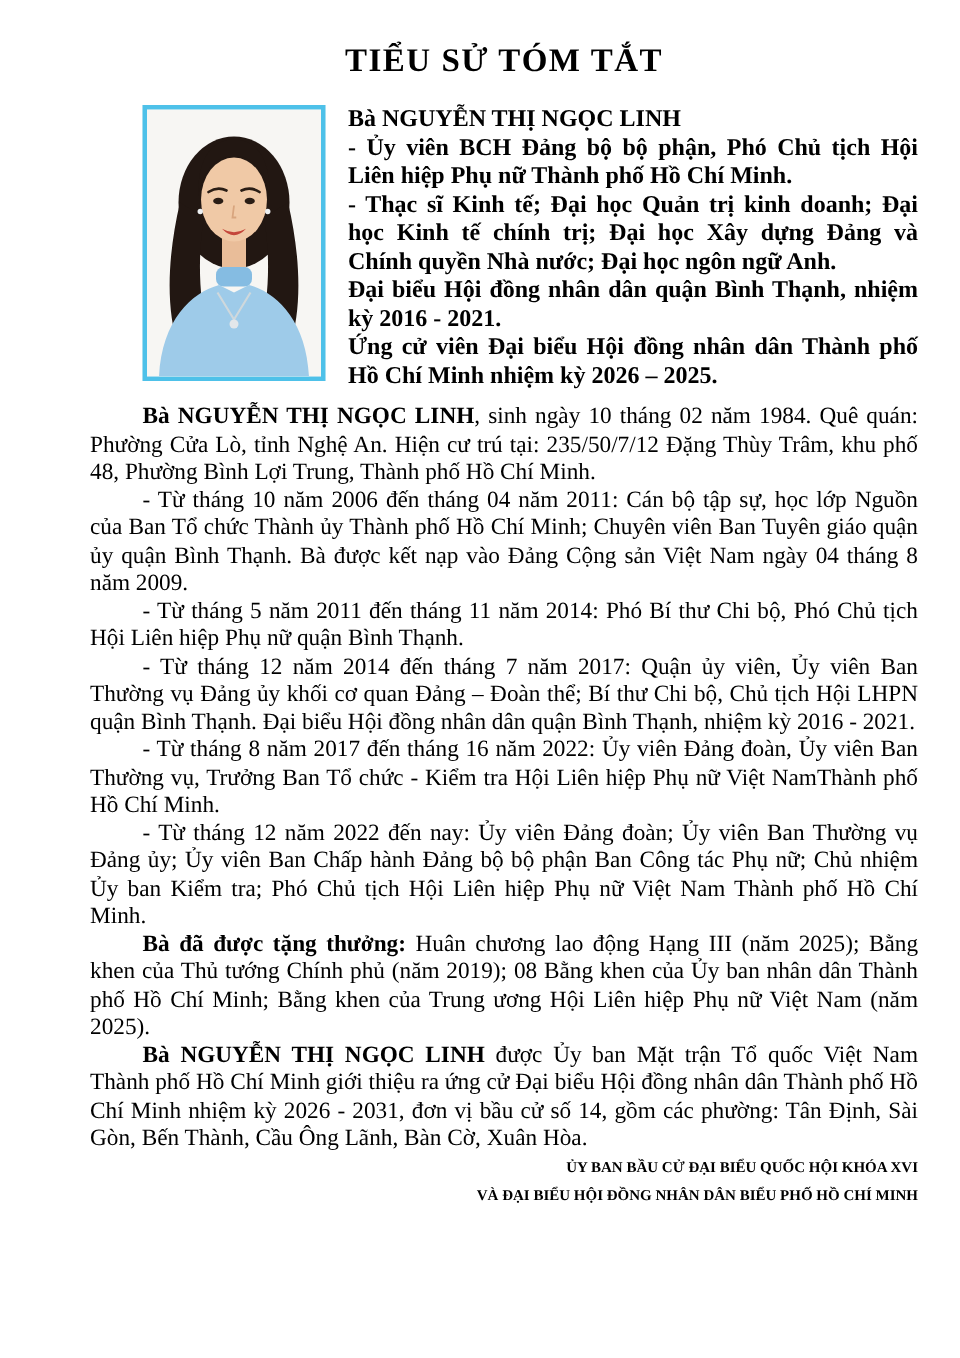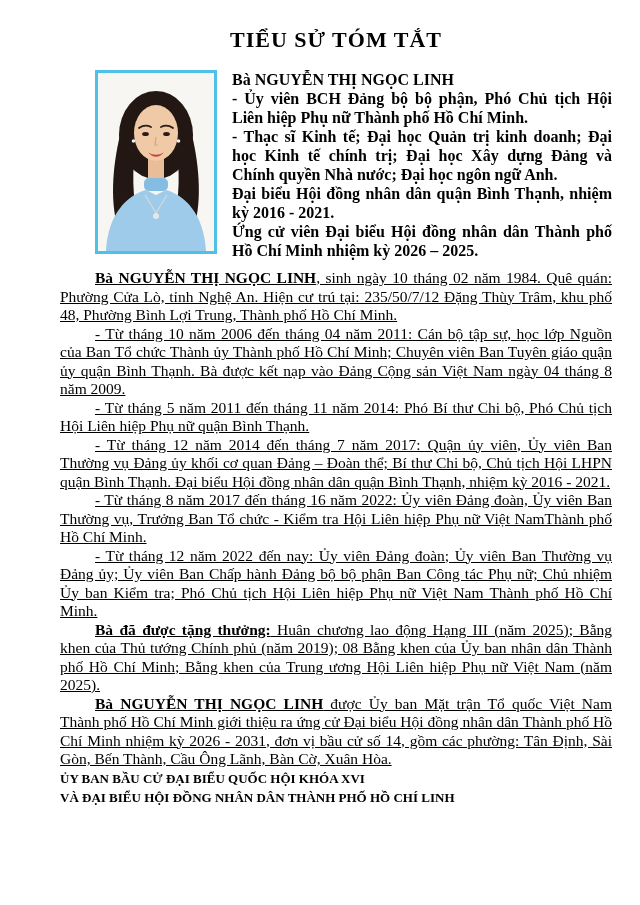--- a/index.html
+++ b/index.html
@@ -30,25 +30,25 @@
     margin-left:15px; flex:1;
     font-weight:bold; font-size:16px; line-height:19px;
     text-align:justify;
   }
   .right-col p { margin:0; }
   .body-section {
     margin-top:9px;
     font-size:15.5px; line-height:18.5px;
     text-align:justify;
   }
-  .body-section p { margin:0; text-indent:35px;text-decoration:underline; }
+  .body-section p { margin:0; text-indent:35px; }
   .b { font-weight:bold; }
   .footer {
-    text-align:left; font-weight:bold;
-    font-size:13px; line-height:19px;
+    text-align:right; font-weight:bold;
+    font-size:10px; line-height:19px;
   }
   .footer div { margin:0; }
 </style>
 </head>
 <body>
 
 <div class="page">
 
   <h1 class="doc-title">TIỂU SỬ TÓM TẮT</h1>
 
@@ -109,16 +109,16 @@
     <p>- Từ tháng 8 năm 2017 đến tháng 16 năm 2022: Ủy viên Đảng đoàn, Ủy viên Ban Thường vụ, Trưởng Ban Tổ chức - Kiểm tra Hội Liên hiệp Phụ nữ Việt NamThành phố Hồ Chí Minh.</p>
     <p>- Từ tháng 12 năm 2022 đến nay: Ủy viên Đảng đoàn; Ủy viên Ban Thường vụ Đảng ủy; Ủy viên Ban Chấp hành Đảng bộ bộ phận Ban Công tác Phụ nữ; Chủ nhiệm Ủy ban Kiểm tra; Phó Chủ tịch Hội Liên hiệp Phụ nữ Việt Nam Thành phố Hồ Chí Minh.</p>
 
     <p><span class="b">Bà đã được tặng thưởng:</span><span> Huân chương lao động Hạng III (năm 2025); Bằng khen của Thủ tướng Chính phủ (năm 2019); 08 Bằng khen của Ủy ban nhân dân Thành phố Hồ Chí Minh; Bằng khen của Trung ương Hội Liên hiệp Phụ nữ Việt Nam (năm 2025).</span></p>
 
     <p><span class="b">Bà NGUYỄN THỊ NGỌC LINH</span><span> được Ủy ban Mặt trận Tổ quốc Việt Nam Thành phố Hồ Chí Minh giới thiệu ra ứng cử Đại biểu Hội đồng nhân dân Thành phố Hồ Chí Minh nhiệm kỳ 2026 - 2031, đơn vị bầu cử số 14, gồm các phường: Tân Định, Sài Gòn, Bến Thành, Cầu Ông Lãnh, Bàn Cờ, Xuân Hòa.</span></p>
   </div>
 
   <div class="footer">
     <div>ỦY BAN BẦU CỬ ĐẠI BIỂU QUỐC HỘI KHÓA XVI</div>
-    <div>VÀ ĐẠI BIỂU HỘI ĐỒNG NHÂN DÂN THÀNH PHỐ HỒ CHÍ LINH</div>
+    <div>VÀ ĐẠI BIỂU HỘI ĐỒNG NHÂN DÂN BIỂU PHỐ HỒ CHÍ MINH</div>
   </div>
 
 </div>
 
 </body></html>

